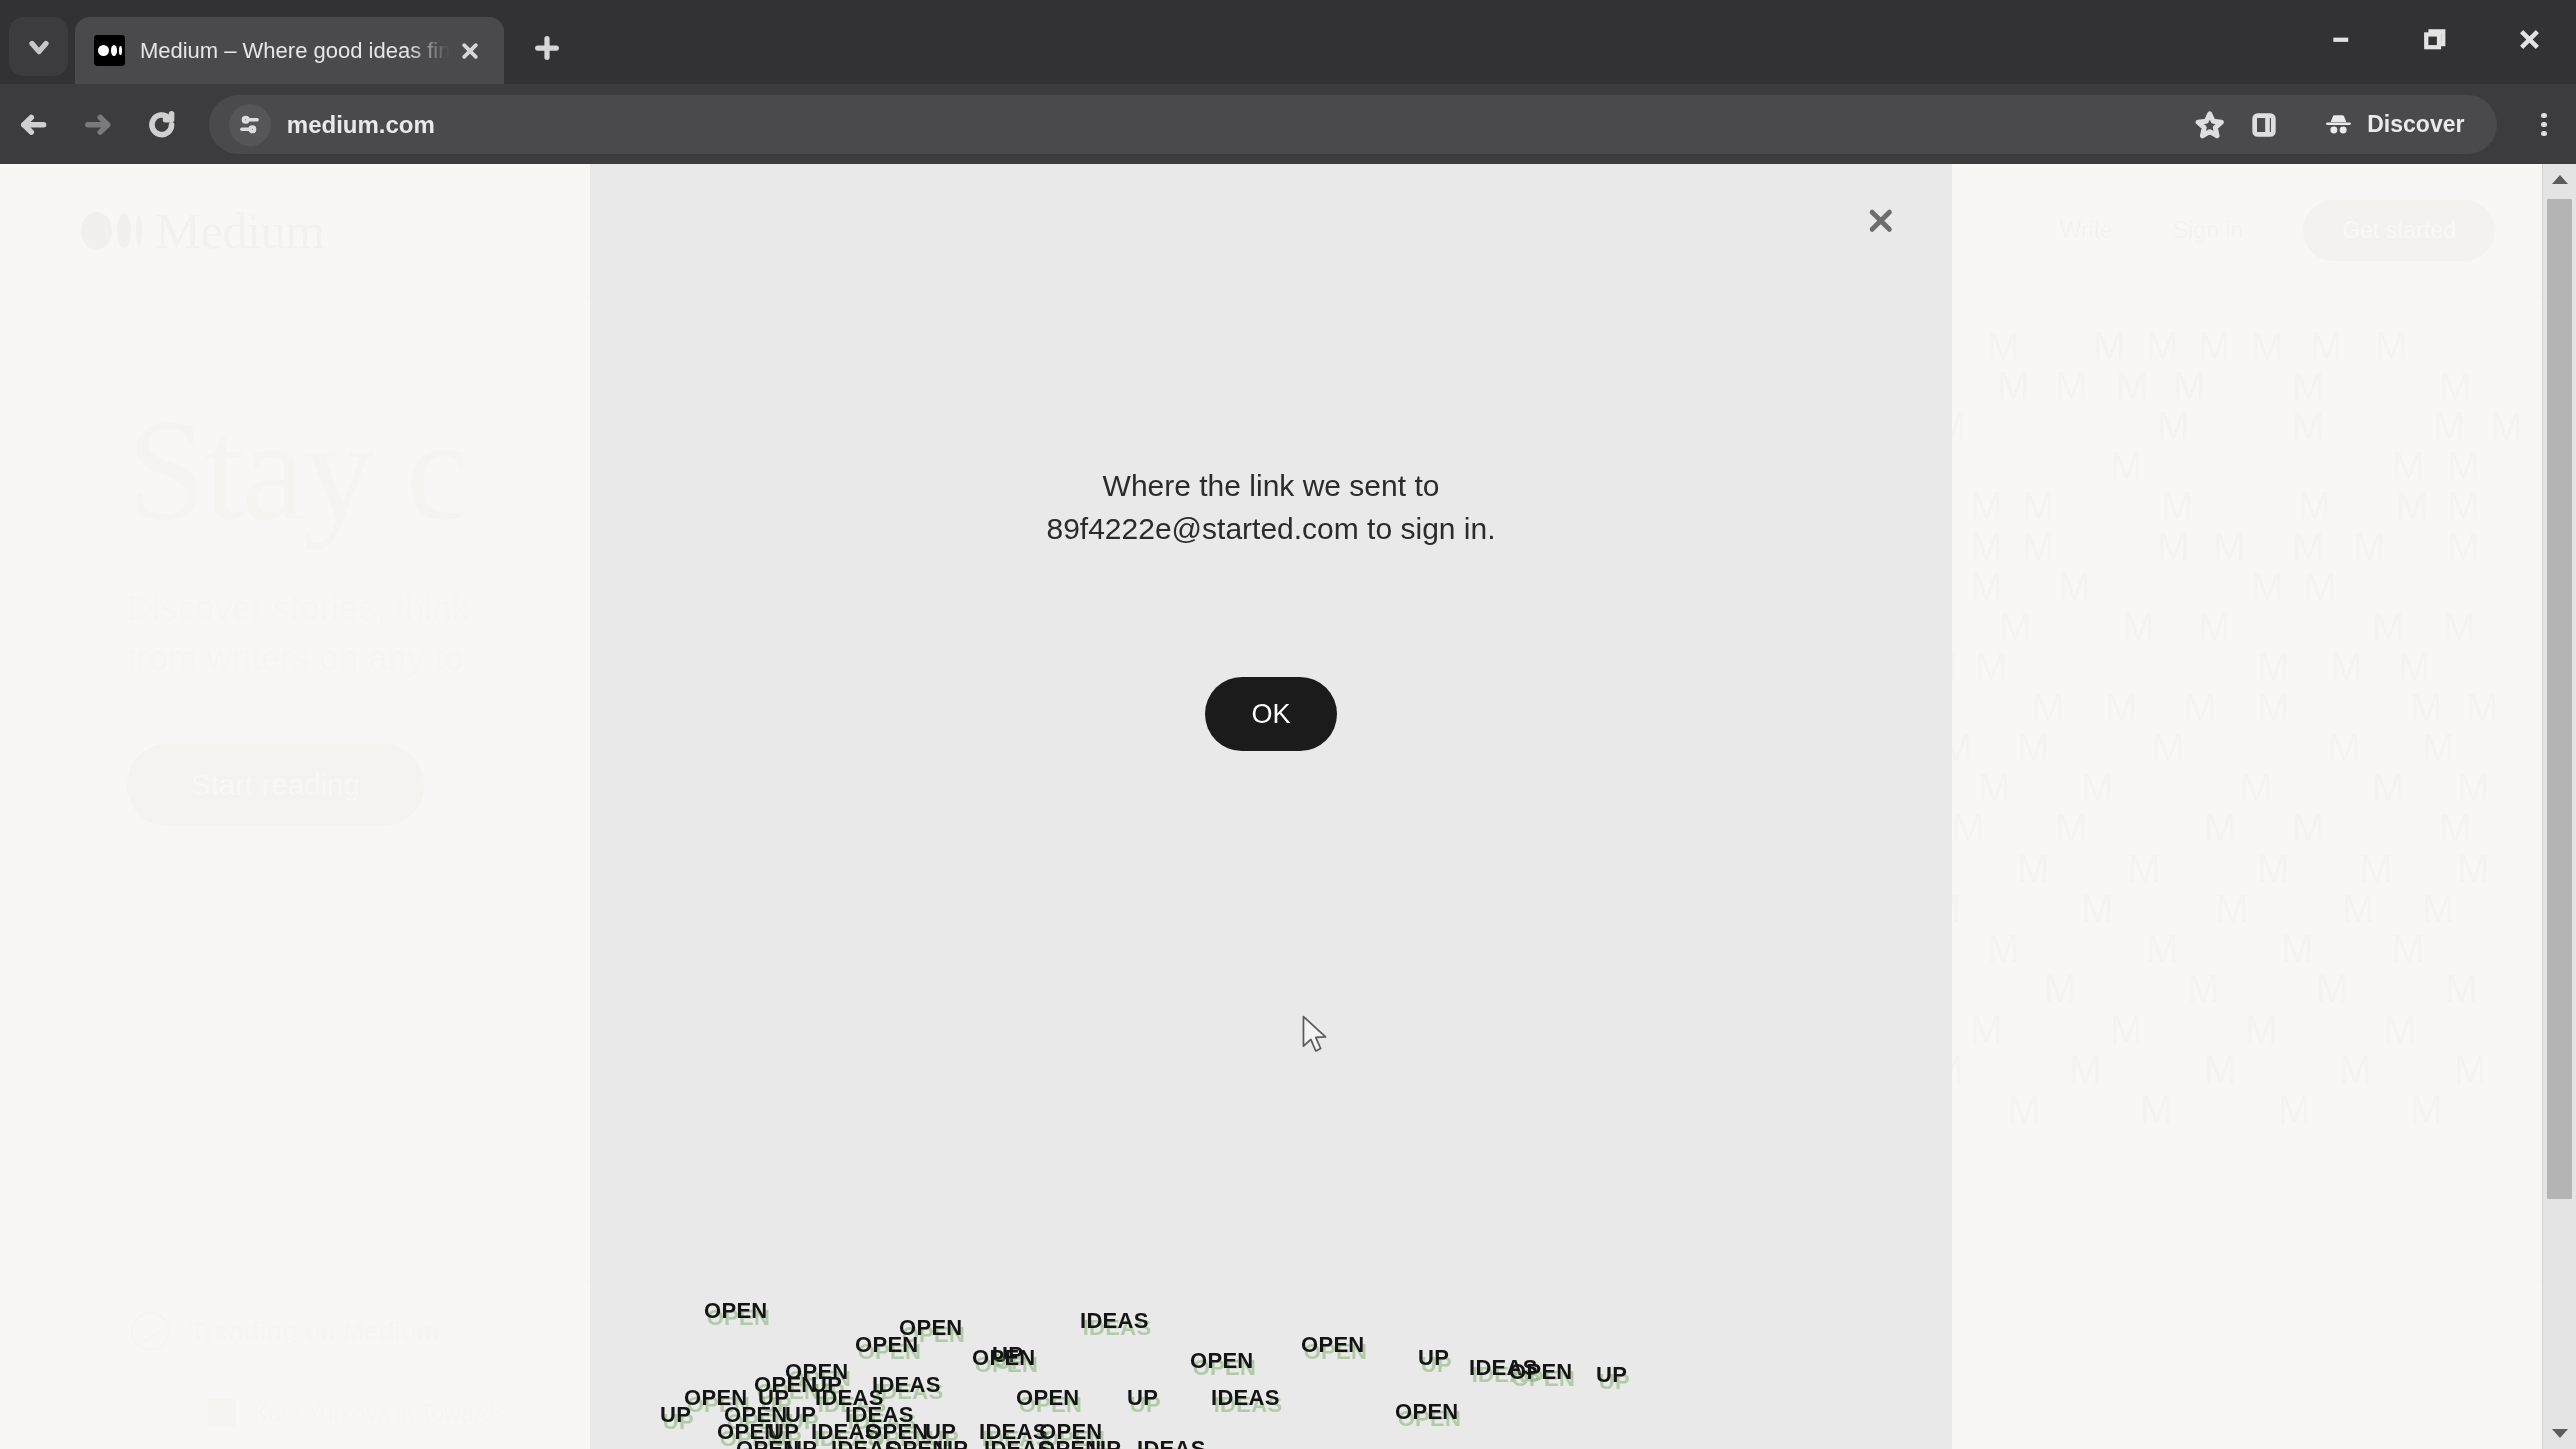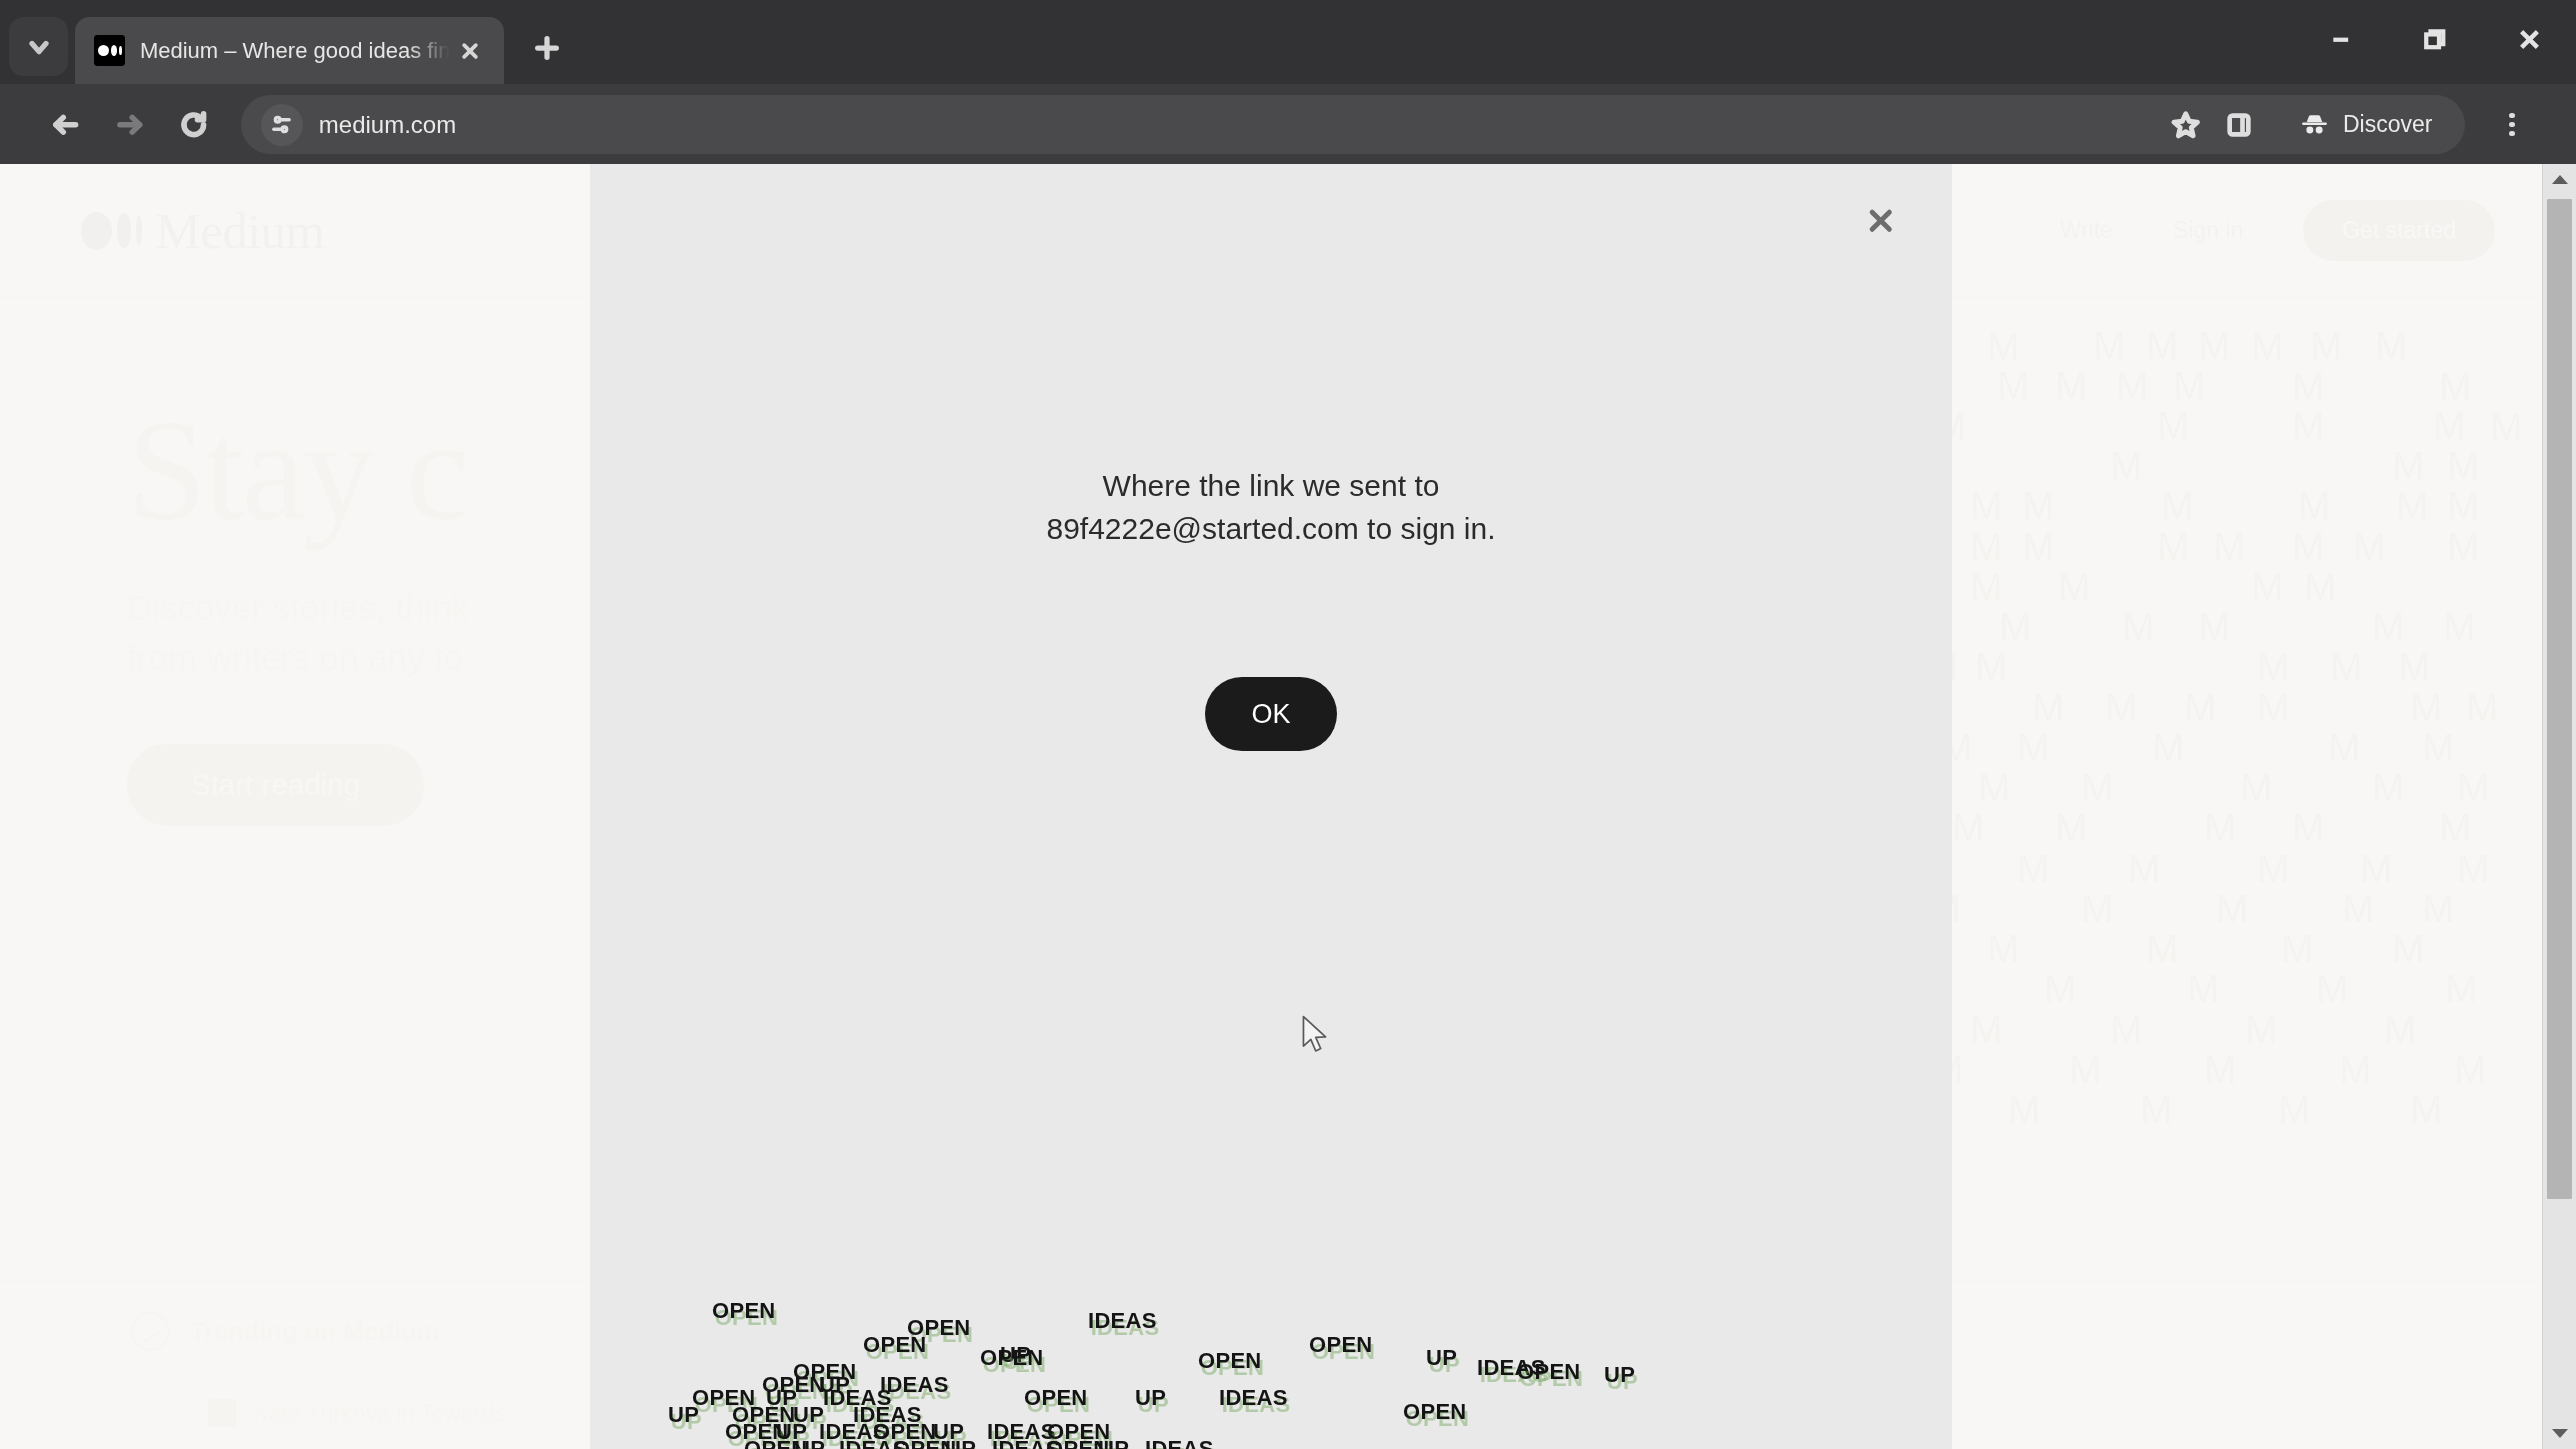--- a/index.html
+++ b/index.html
@@ -50,21 +50,21 @@
 
   .newtab { width: 62px; height: 62px; margin-left: 12px; margin-bottom: 5.4px;
             display: flex; align-items: center; justify-content: center; flex:0 0 auto;}
   .newtab svg { width: 28px; height: 28px; stroke: #d6d6d6; stroke-width: 4.5; }
 
   .wincontrols { position: absolute; right: 0; top: 0; height: 79px; display: flex; align-items: center; }
   .wc { width: 94px; height: 79px; display:flex; align-items:center; justify-content:center; }
   .wc svg { stroke: #e3e3e3; fill: none; stroke-width: 4; }
 
   .toolbar {
-    height: 81px; background: #3c3c3e; display: flex; align-items: center; padding: 0 34px;
+    height: 81px; background: #3c3c3e; display: flex; align-items: center; padding: 0 2px; font-weight: bold;
   }
   .navbtn { width: 64px; height: 64px; display:flex; align-items:center; justify-content:center; border-radius:50%; flex:0 0 auto;}
   .navbtn svg { width: 29.5px; height: 29.5px; stroke: #d0d0d0; fill: none; stroke-width: 4.5; }
   .navbtn.disabled svg { stroke: #7a7a7c; }
 
   .omnibox {
     flex: 1 1 auto; height: 59px; background: #4a4a4c; border-radius: 29.5px;
     display: flex; align-items: center; padding: 0 10.7px 0 20px; margin: 0 12px 0 14.8px;
   }
   .siteinfo { width: 42px; height: 42px; border-radius: 50%; background: #565658;
@@ -143,21 +143,21 @@
   .modalclose svg { width: 29.5px; height: 29.5px; stroke: #6d6d6d; stroke-width: 4; }
   .mbody { position: absolute; left: 0; right: 0; top: 221px; text-align: center; }
   .mtitle { font-family: "Liberation Serif", serif; font-size: 65px; color: #141414; font-weight: 400; letter-spacing: -0.7px; }
   .mtext { font-size: 30px; line-height: 1.44; color: #2b2b2b; margin-top: 79px; }
   .okbtn {
     display: inline-block; margin-top: 127px; background: #1b1b1b; color: #fff;
     font-size: 27px; padding: 21.5px 46px; border-radius: 40px; border: none; cursor: pointer;
   }
 
   
-  .cloud { position: absolute; left: 8px; top: 1114px; width: 1242px; height: 171px; }
+  .cloud { position: absolute; left: 0; top: 1114px; width: 1242px; height: 171px; }
   .cloud span {
     position: absolute; font-size: 22px; font-weight: bold; color: #141414;
     letter-spacing: 0.3px; text-shadow: 2.7px 7.4px 0 rgba(112,165,90,0.45);
     white-space: nowrap;
   }
 
   
   .sbar { position: absolute; right: 0; top: 164px; width: 34px; height: 1285px; background: #e4e4e4; border-left: 0.7px solid #d2d2d2; }
   .sarrow { height: 31px; display:flex; align-items:center; justify-content:center; }
   .sarrow div { width: 0; height: 0; border-left: 8.7px solid transparent; border-right: 8.7px solid transparent; }

